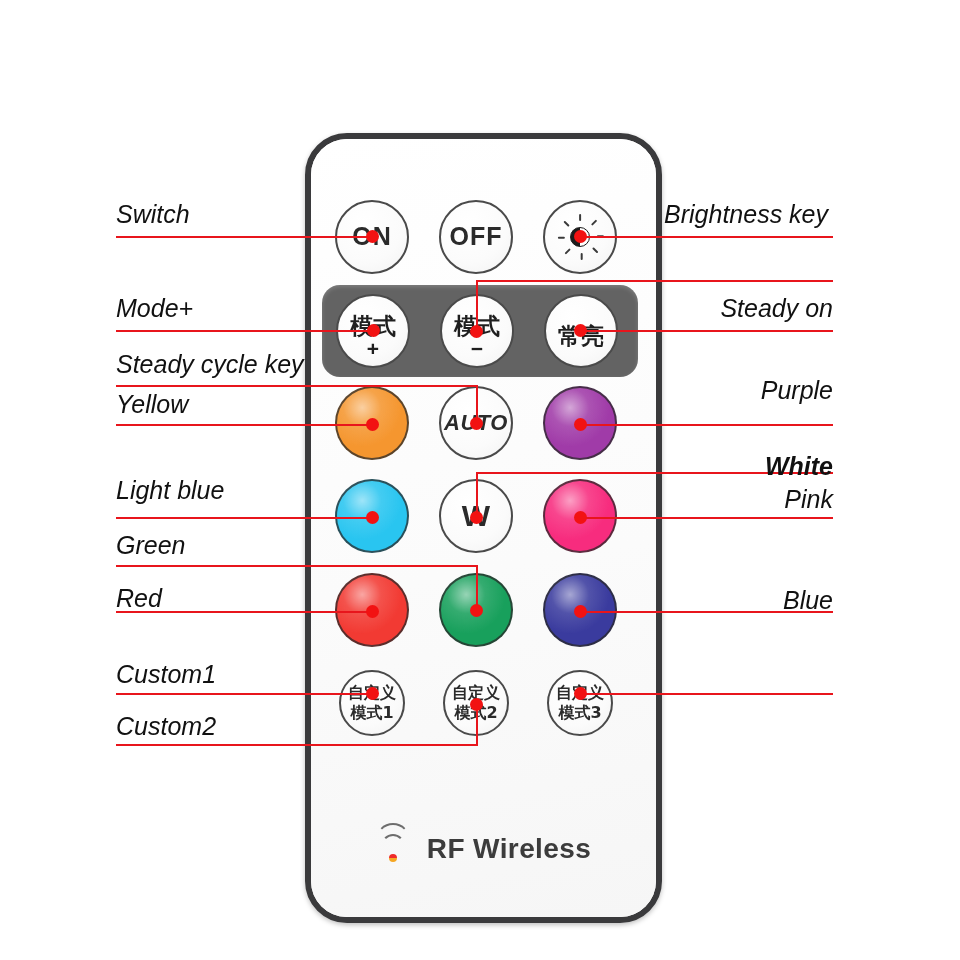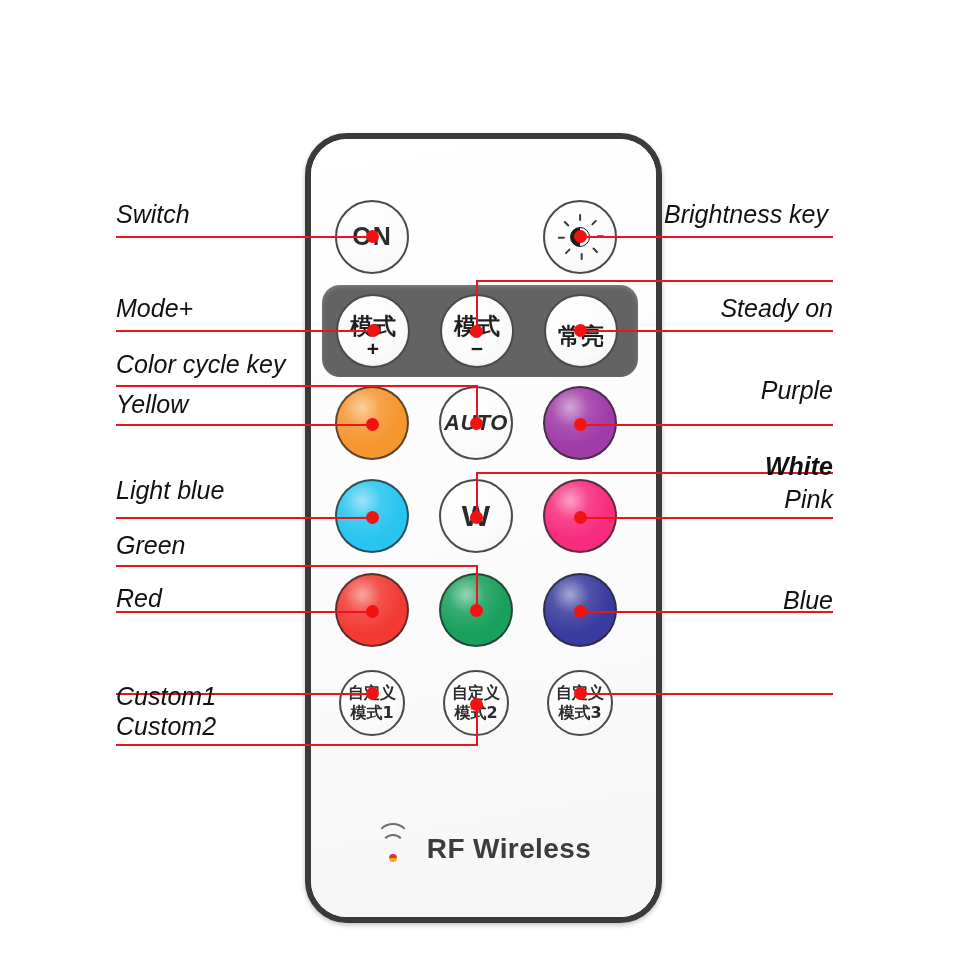--- a/index.html
+++ b/index.html
@@ -127,20 +127,23 @@
         <span class="rf-text">RF Wireless</span>
       </div>
     </div>
   </div>
 
   <div class="mode-panel" style="background: rgb(99, 99, 99);"></div>
 
   <div class="btn outline" style="left:335px;top:200px;">
     <span class="lbl-en">ON</span>
   </div>
+  <div class="btn outline" style="left:439px;top:200px;">
+    <span class="lbl-en">OFF</span>
+  </div>
   <div class="btn outline" style="left:543px;top:200px;">
     <span class="sun">
       <span class="core"></span>
       <i style="transform:rotate(0deg) translate(-50%,-23px)"></i>
       <i style="transform:rotate(45deg) translate(-50%,-23px)"></i>
       <i style="transform:rotate(90deg) translate(-50%,-23px)"></i>
       <i style="transform:rotate(135deg) translate(-50%,-23px)"></i>
       <i style="transform:rotate(180deg) translate(-50%,-23px)"></i>
       <i style="transform:rotate(225deg) translate(-50%,-23px)"></i>
       <i style="transform:rotate(270deg) translate(-50%,-23px)"></i>
@@ -205,21 +208,21 @@
   <div class="dot" style="left:367px;top:324px;"></div>
   <div class="callout left" style="left:116px;top:294px;">Mode+</div>
 
   <div class="line hline" style="left: 583px; top: 330px; width: 250px; background: rgb(232, 21, 28);"></div>
   <div class="dot" style="left:574px;top:324px;"></div>
   <div class="callout right" style="left:533px;top:294px;width:300px;">Steady on</div>
 
   <div class="line hline" style="left: 116px; top: 385px; width: 362px; background: rgb(232, 21, 28);"></div>
   <div class="line vline" style="left: 476px; top: 385px; height: 39px; background: rgb(232, 21, 28);"></div>
   <div class="dot" style="left:470px;top:417px;"></div>
-  <div class="callout left" style="left:116px;top:350px;">Color cycle key</div>
+  <div class="callout left" style="left:116px;top:350px;">Steady cycle key</div>
 
   <div class="line hline" style="left: 116px; top: 424px; width: 258px; background: rgb(232, 21, 28);"></div>
   <div class="dot" style="left:366px;top:418px;"></div>
   <div class="callout left" style="left:116px;top:390px;">Yellow</div>
 
   <div class="line hline" style="left: 583px; top: 424px; width: 250px; background: rgb(232, 21, 28);"></div>
   <div class="dot" style="left:574px;top:418px;"></div>
   <div class="callout right" style="left:533px;top:376px;width:300px;">Purple</div>
 
   <div class="line hline" style="left: 476px; top: 472px; width: 357px; background: rgb(232, 21, 28);"></div>
@@ -243,21 +246,21 @@
   <div class="line hline" style="left: 116px; top: 611px; width: 258px; background: rgb(232, 21, 28);"></div>
   <div class="dot" style="left:366px;top:605px;"></div>
   <div class="callout left" style="left:116px;top:584px;">Red</div>
 
   <div class="line hline" style="left: 583px; top: 611px; width: 250px; background: rgb(232, 21, 28);"></div>
   <div class="dot" style="left:574px;top:605px;"></div>
   <div class="callout right" style="left:533px;top:586px;width:300px;">Blue</div>
 
   <div class="line hline" style="left: 116px; top: 693px; width: 258px; background: rgb(232, 21, 28);"></div>
   <div class="dot" style="left:366px;top:687px;"></div>
-  <div class="callout left" style="left:116px;top:682px;text-align:right;">Custom1</div>
+  <div class="callout left" style="left:116px;top:660px;text-align:right;">Custom1</div>
 
   <div class="line hline" style="left: 583px; top: 693px; width: 250px; background: rgb(232, 21, 28);"></div>
   <div class="dot" style="left:574px;top:687px;"></div>
 
   <div class="line vline" style="left: 476px; top: 704px; height: 42px; background: rgb(232, 21, 28);"></div>
   <div class="line hline" style="left: 116px; top: 744px; width: 362px; background: rgb(232, 21, 28);"></div>
   <div class="dot" style="left:470px;top:698px;"></div>
   <div class="callout left" style="left:116px;top:712px;">Custom2</div>
 
 </div>

